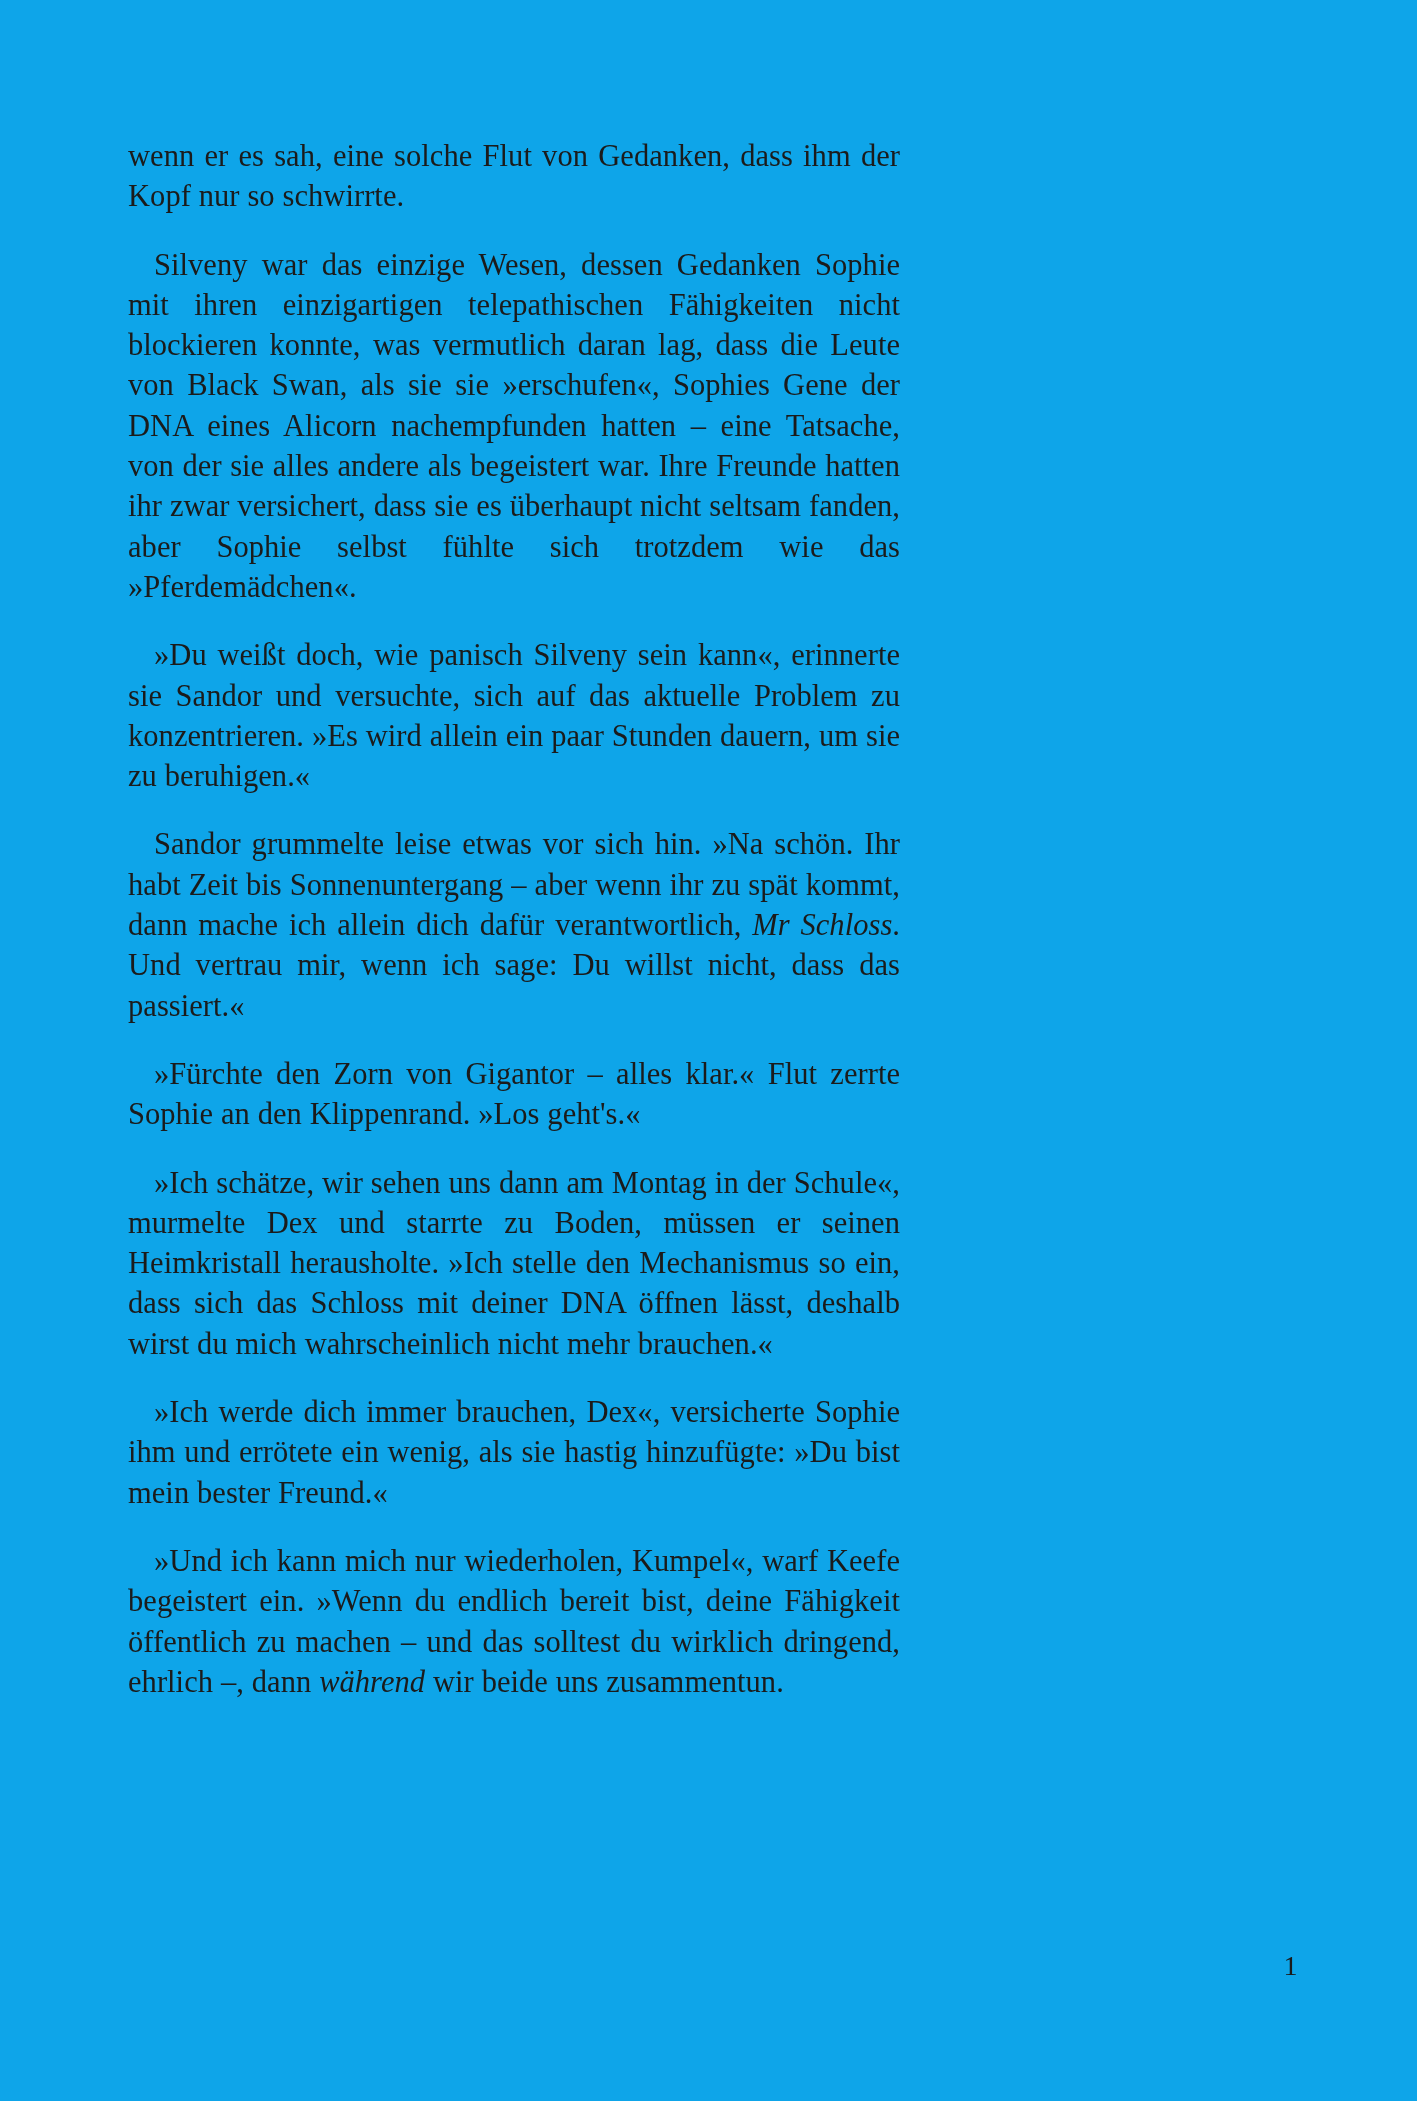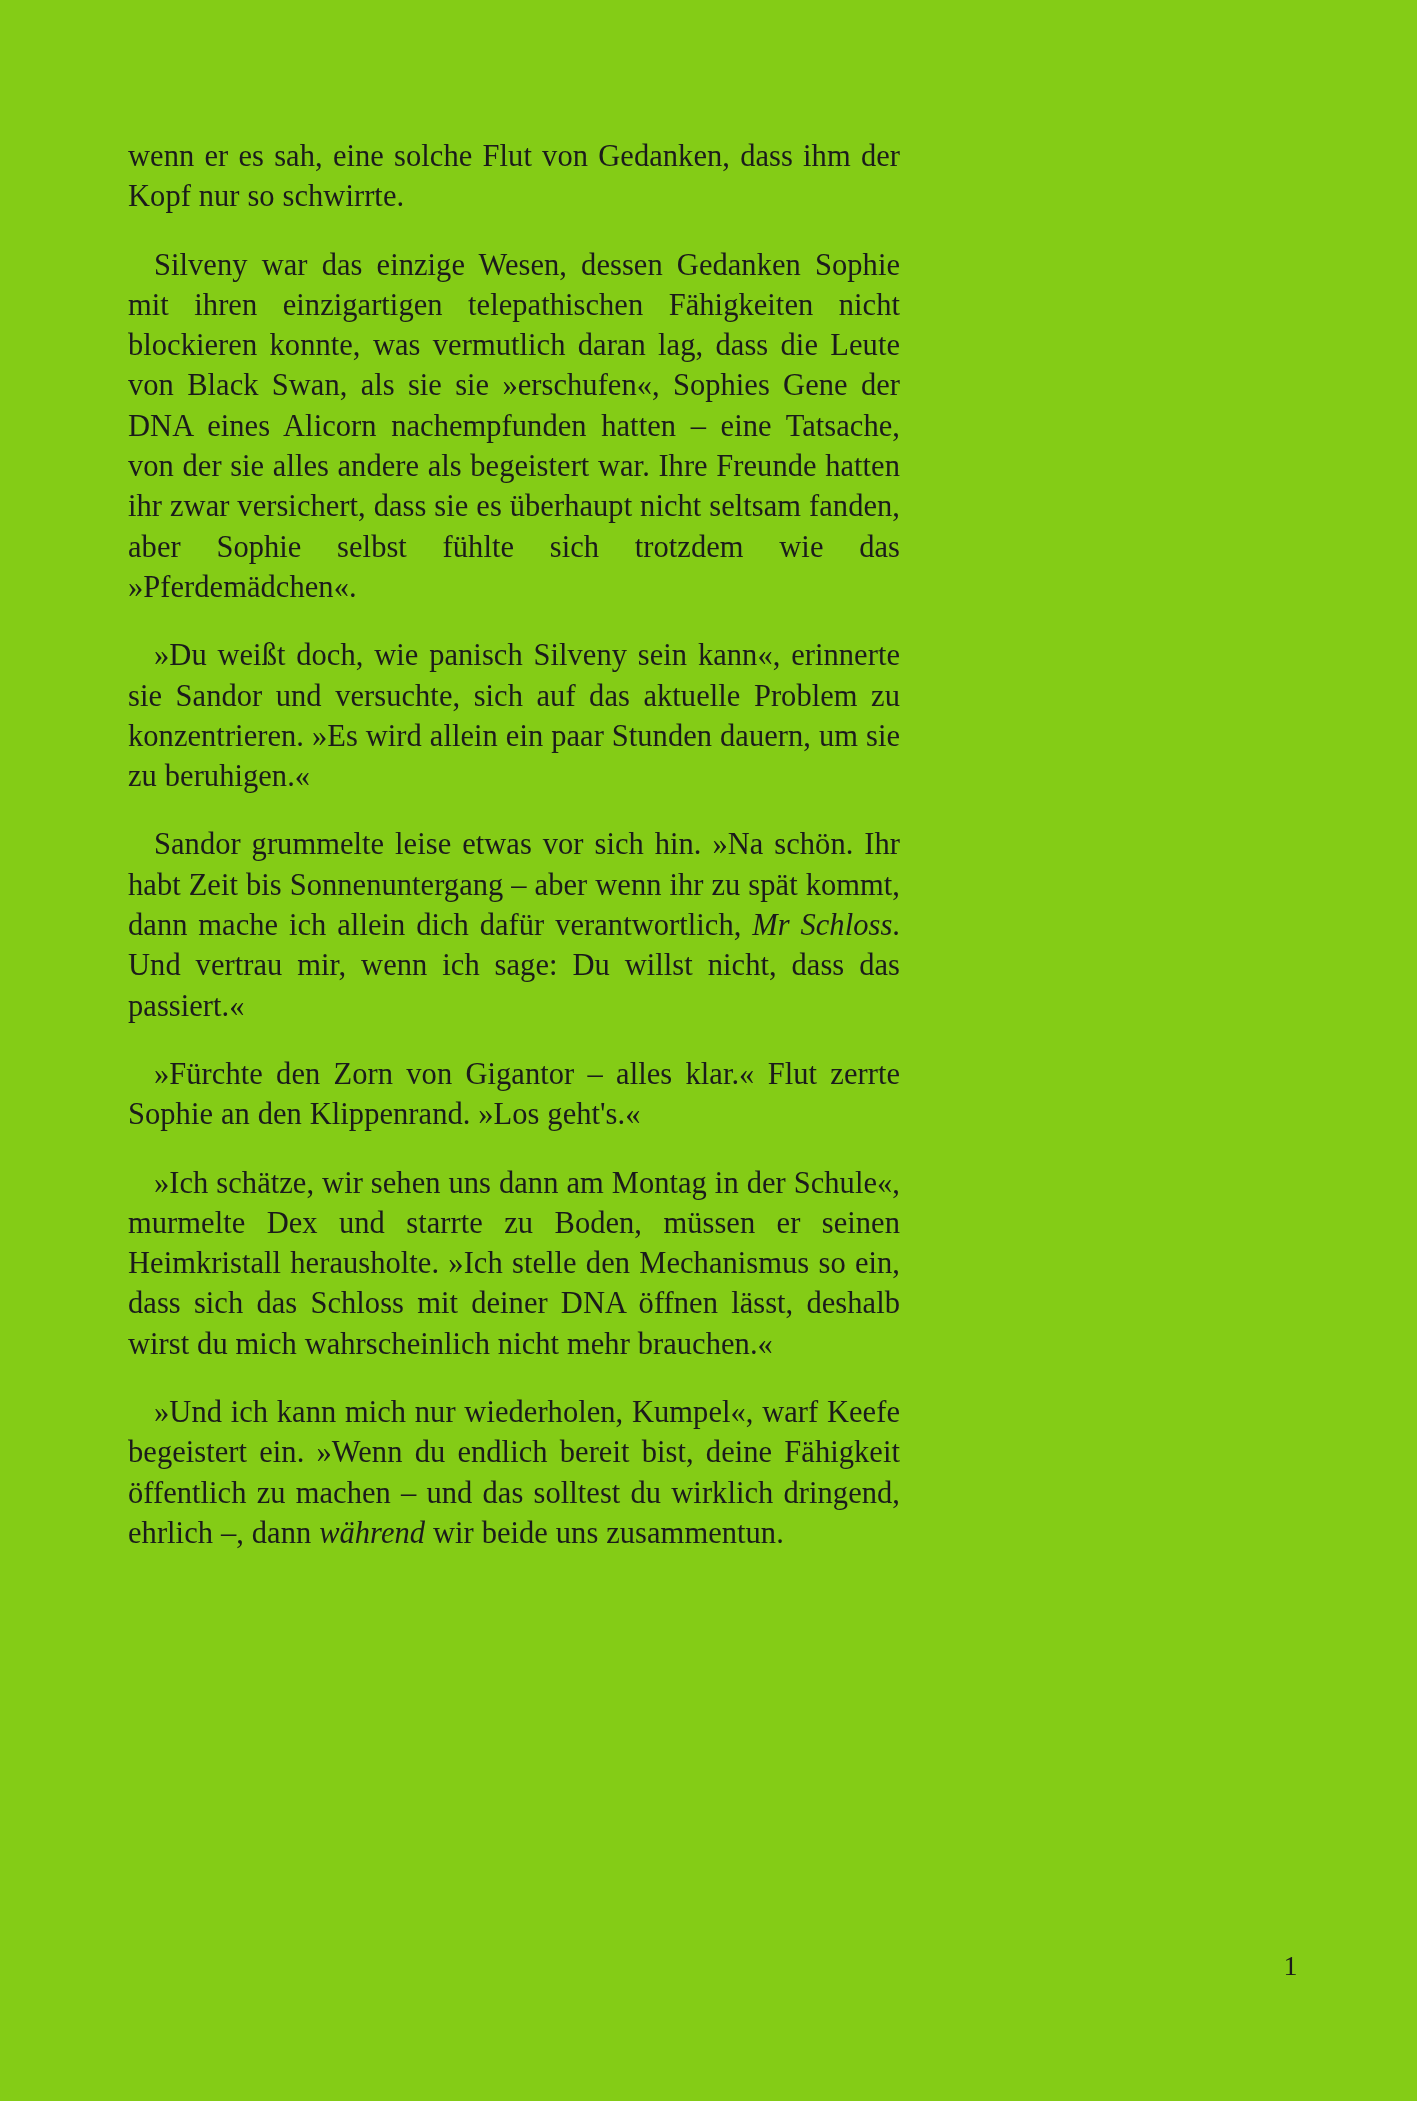--- a/index.html
+++ b/index.html
@@ -4,21 +4,21 @@
 <style>
   html, body {
     margin: 0;
     padding: 0;
     background: #ffffff;
   }
   #page {
     position: relative;
     width: 1417px;
     height: 2101px;
-    background: #84cc16;
+    background: #0ea5e9;
     margin: 0 auto;
     overflow: hidden;
   }
   #text-block {
     position: absolute;
     left: 128px;
     top: 136px;
     width: 772px;
   }
   p.para {
@@ -64,20 +64,21 @@
     <p class="para indent">Silveny war das einzige Wesen, dessen Gedanken Sophie mit ihren einzigartigen telepathischen Fähigkeiten nicht blockieren konnte, was vermutlich daran lag, dass die Leute von Black Swan, als sie sie »erschufen«, Sophies Gene der DNA eines Alicorn nachempfunden hatten – eine Tatsache, von der sie alles andere als begeistert war. Ihre Freunde hatten ihr zwar versichert, dass sie es überhaupt nicht seltsam fanden, aber Sophie selbst fühlte sich trotzdem wie das »Pferdemädchen«.</p>
 
     <p class="para indent">»Du weißt doch, wie panisch Silveny sein kann«, erinnerte sie Sandor und versuchte, sich auf das aktuelle Problem zu konzentrieren. »Es wird allein ein paar Stunden dauern, um sie zu beruhigen.«</p>
 
     <p class="para indent"><span>Sandor grummelte leise etwas vor sich hin. »Na schön. Ihr habt Zeit bis Sonnenuntergang – aber wenn ihr zu spät kommt, dann mache ich allein dich dafür verantwortlich, </span><span class="ital">Mr Schloss</span><span>. Und vertrau mir, wenn ich sage: Du willst nicht, dass das passiert.«</span></p>
 
     <p class="para indent">»Fürchte den Zorn von Gigantor – alles klar.« Flut zerrte Sophie an den Klippenrand. »Los geht's.«</p>
 
     <p class="para indent">»Ich schätze, wir sehen uns dann am Montag in der Schule«, murmelte Dex und starrte zu Boden, müssen er seinen Heimkristall herausholte. »Ich stelle den Mechanismus so ein, dass sich das Schloss mit deiner DNA öffnen lässt, deshalb wirst du mich wahrscheinlich nicht mehr brauchen.«</p>
 
+    <p class="para indent">»Ich werde dich immer brauchen, Dex«, versicherte Sophie ihm und errötete ein wenig, als sie hastig hinzufügte: »Du bist mein bester Freund.«</p>
 
     <p class="para indent"><span>»Und ich kann mich nur wiederholen, Kumpel«, warf Keefe begeistert ein. »Wenn du endlich bereit bist, deine Fähigkeit öffentlich zu machen – und das solltest du wirklich dringend, ehrlich –, dann </span><span class="ital">während</span><span> wir beide uns zusammentun.</span></p>
 
   </div>
 
   <div id="folio">1</div>
 
 </div>
 
 </body></html>

